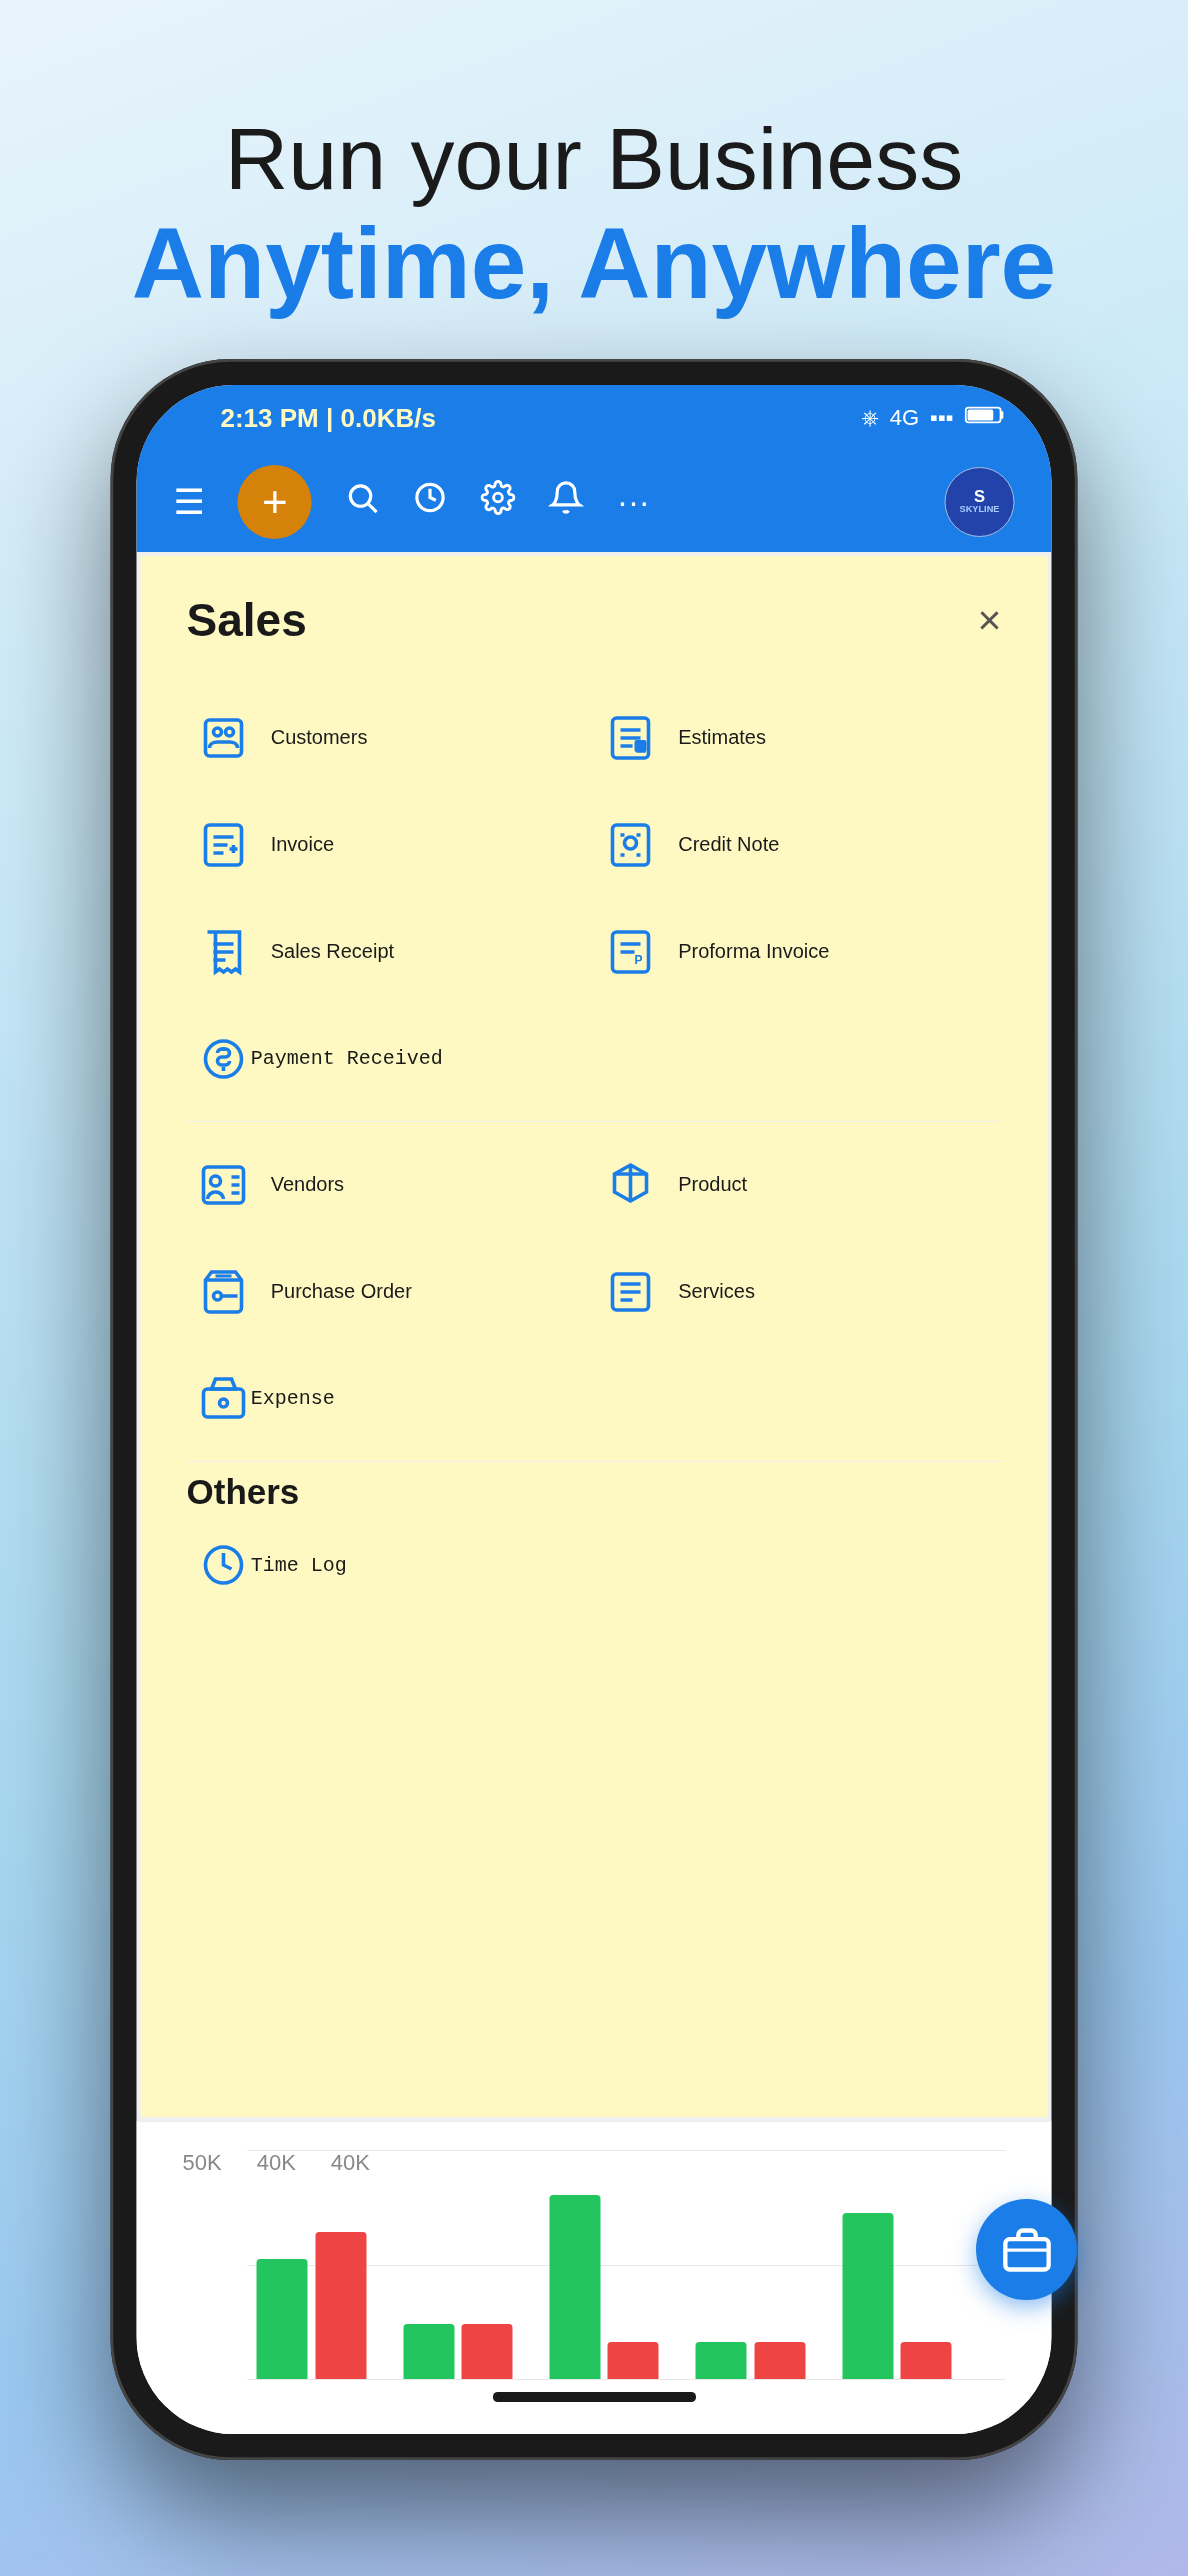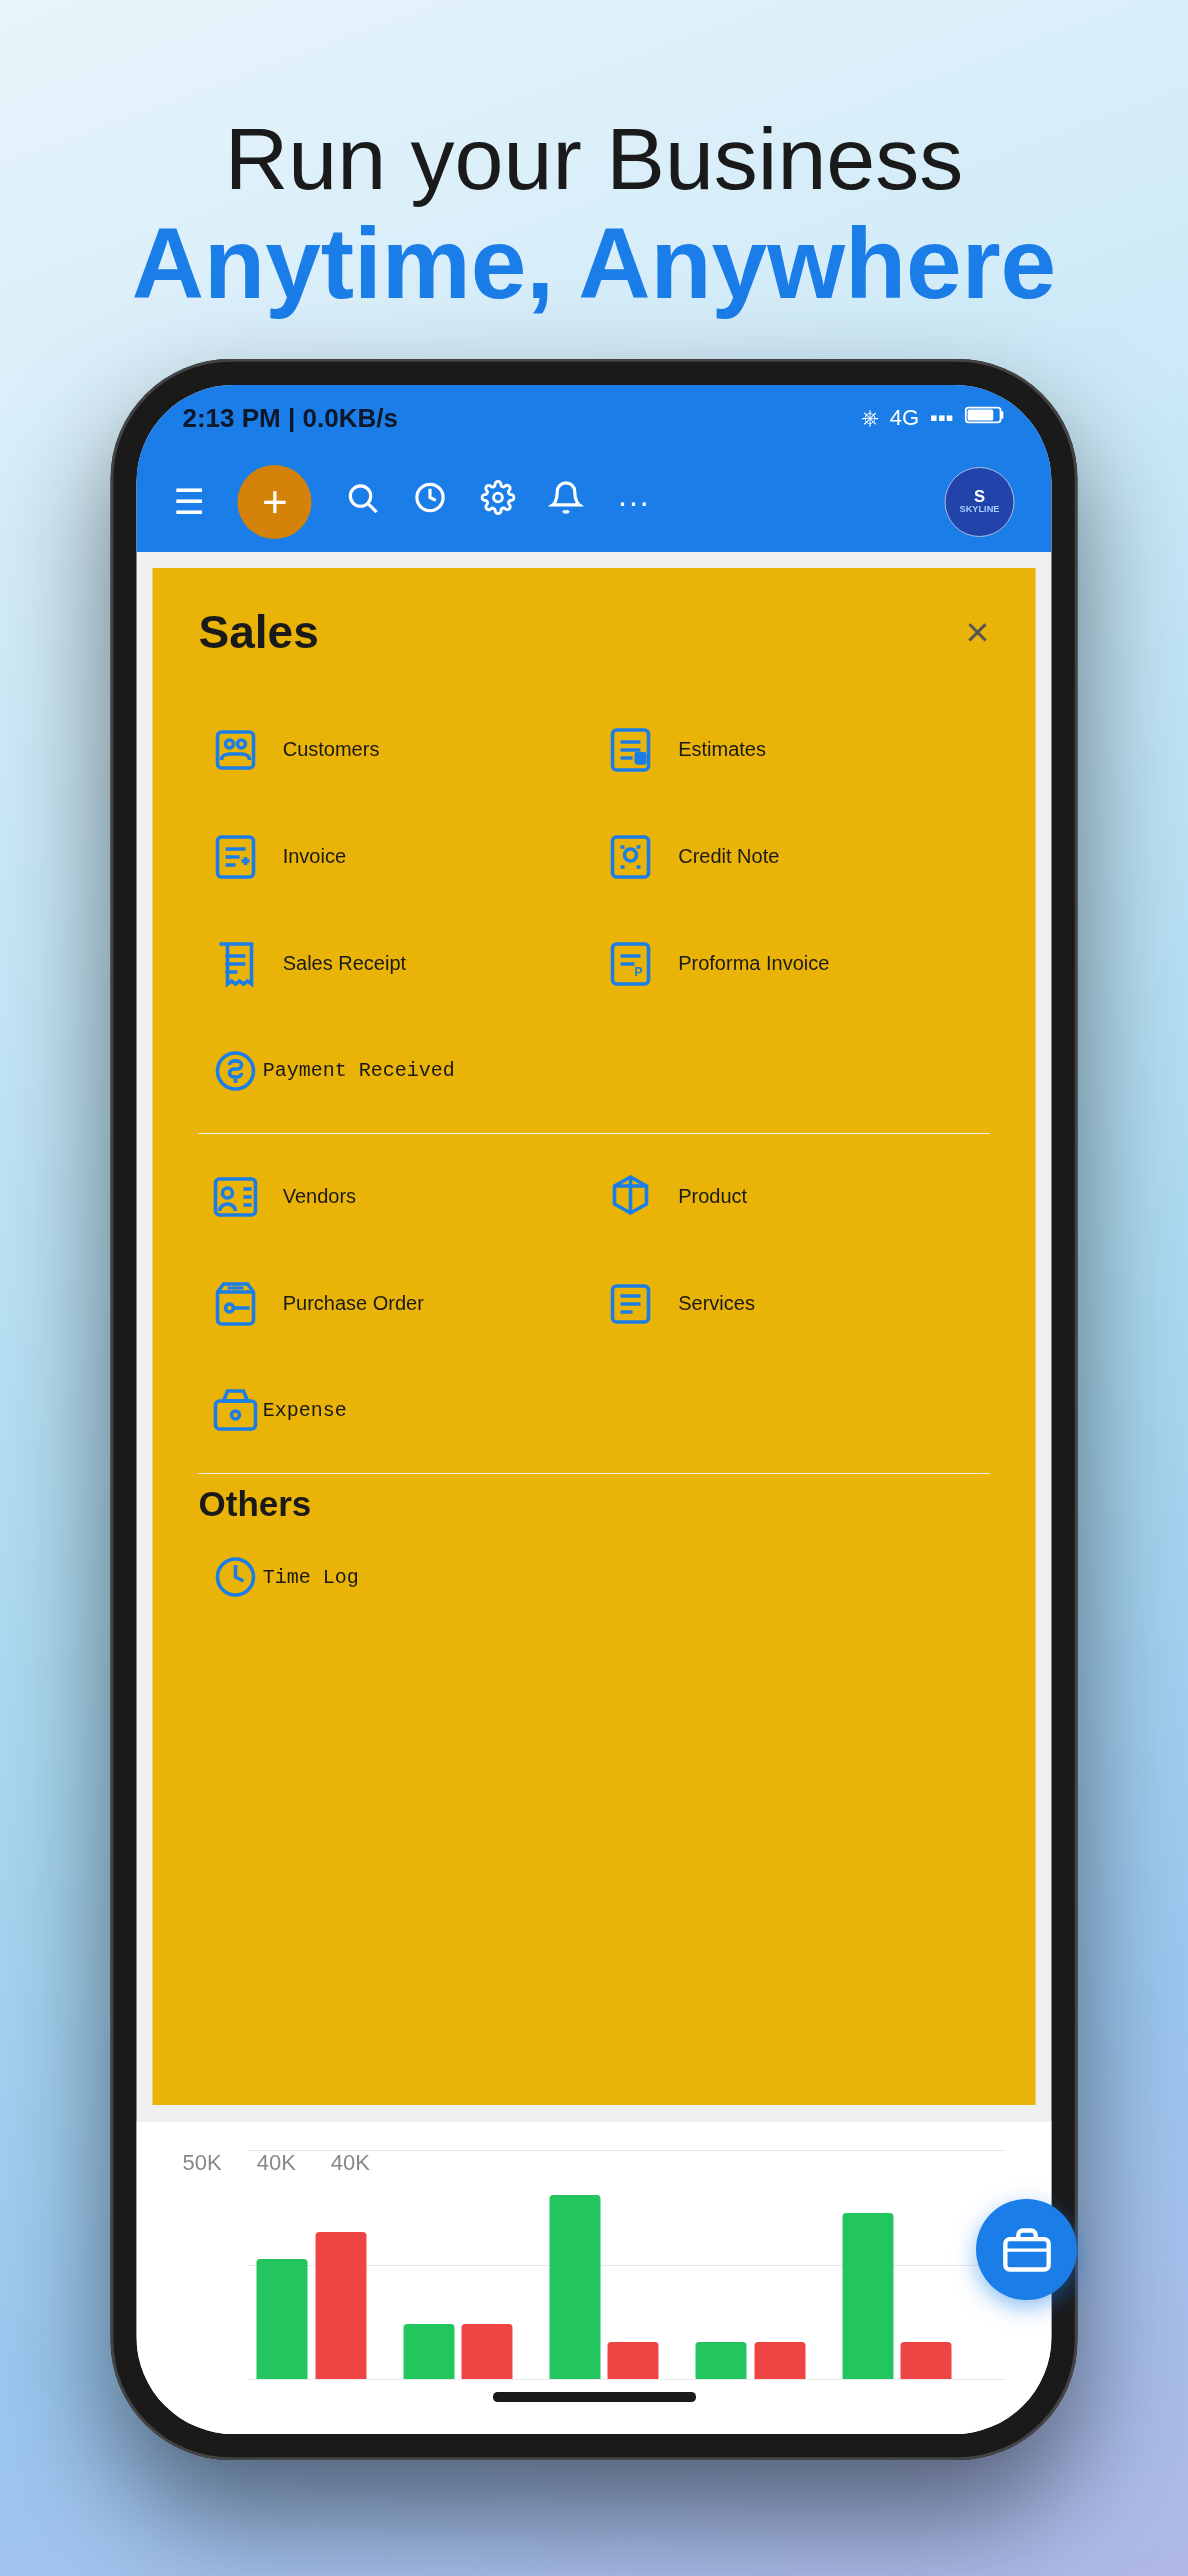--- a/index.html
+++ b/index.html
@@ -66,23 +66,24 @@
     .status-bar {
       background: #1a7de8;
       height: 66px;
       display: flex;
       align-items: center;
       justify-content: space-between;
       padding: 0 46px;
       flex-shrink: 0;
     }
     .status-time {
-      color: #0f172a;
+      color: #fef9c3;
       font-size: 26px;
       font-weight: 600;
+      margin-left: 38px;
     }
     .status-right {
       display: flex;
       align-items: center;
       gap: 11px;
     }
     .status-icon {
       color: white;
       font-size: 22px;
     }
@@ -143,23 +144,23 @@
     .avatar-text {
       color: white;
       font-size: 20px;
       font-weight: 700;
       text-align: center;
       line-height: 1;
     }
 
     
     .menu-panel {
-      background: #eab308;
+      background: #fef9c3;
       flex: 1;
-      margin: 16px;
+      margin: 4px;
       border-radius: 0;
       overflow-y: auto;
       padding: 37px 46px;
     }
 
     .menu-header {
       display: flex;
       justify-content: space-between;
       align-items: center;
       margin-bottom: 37px;

